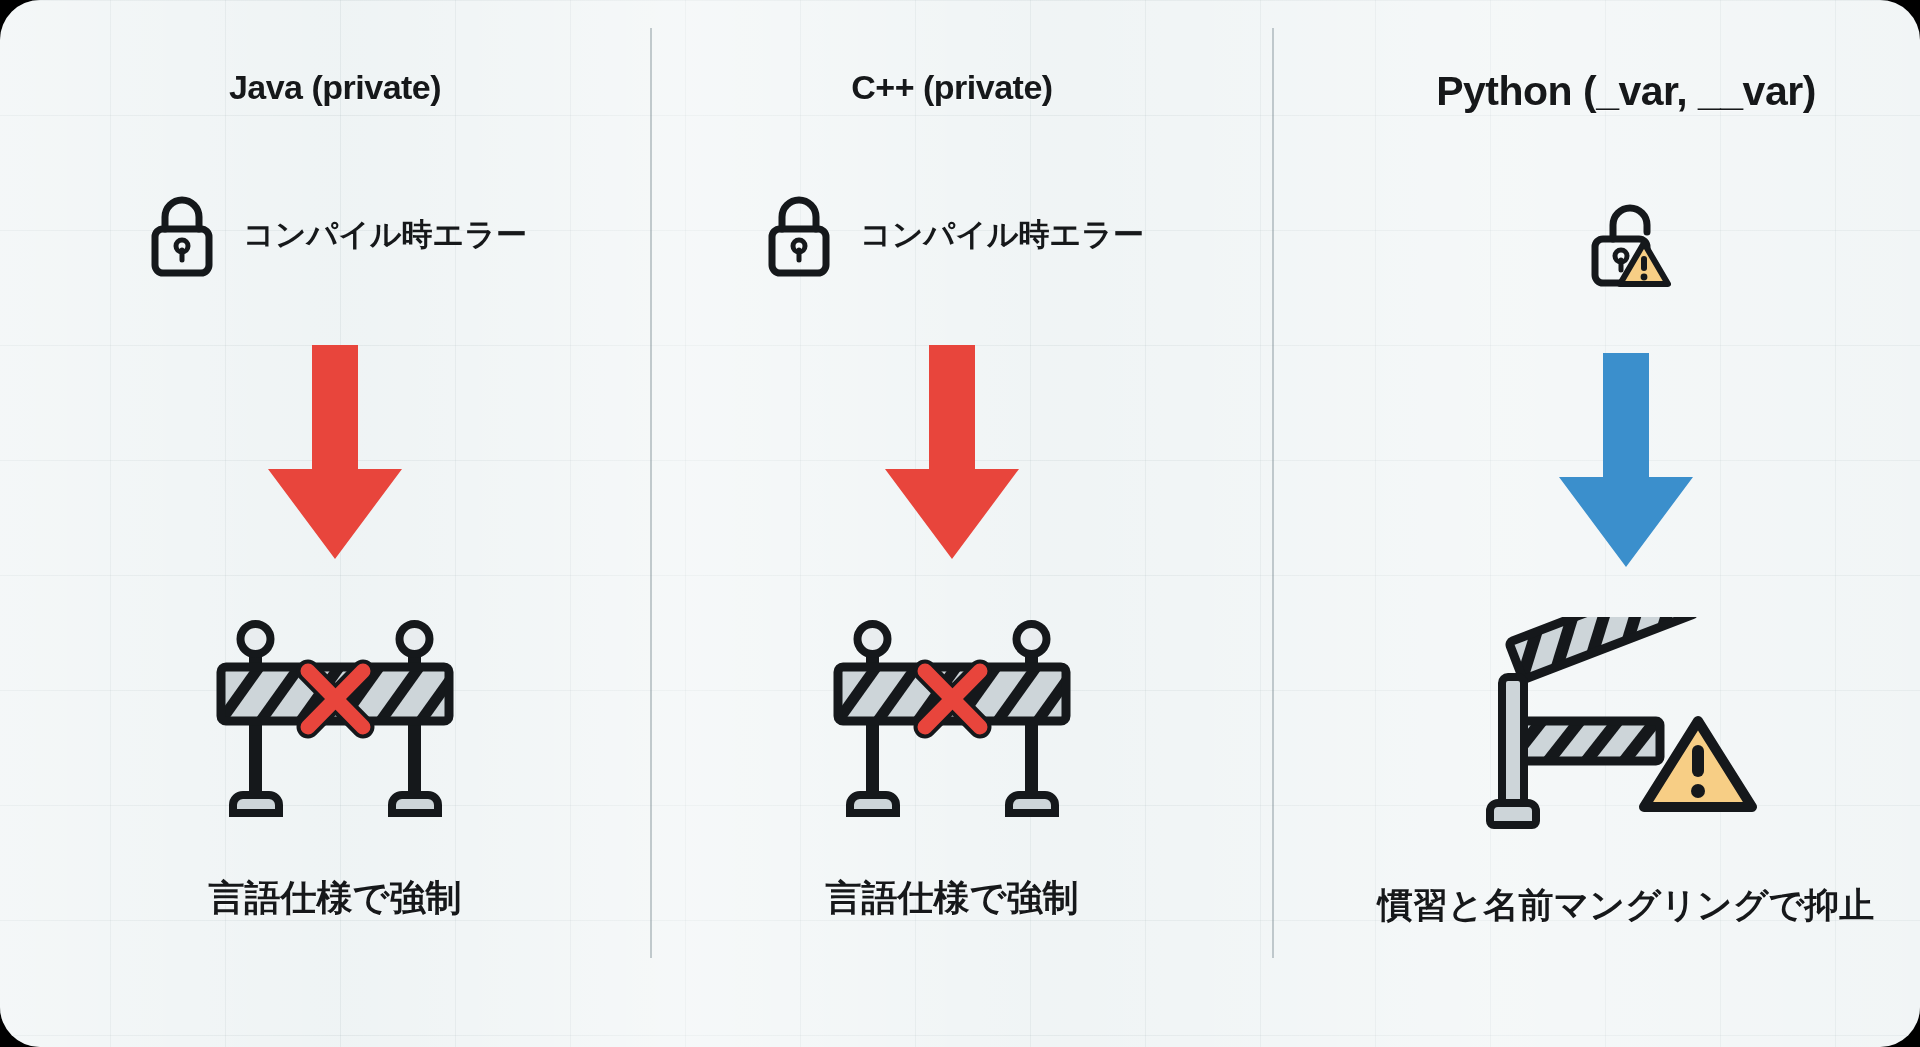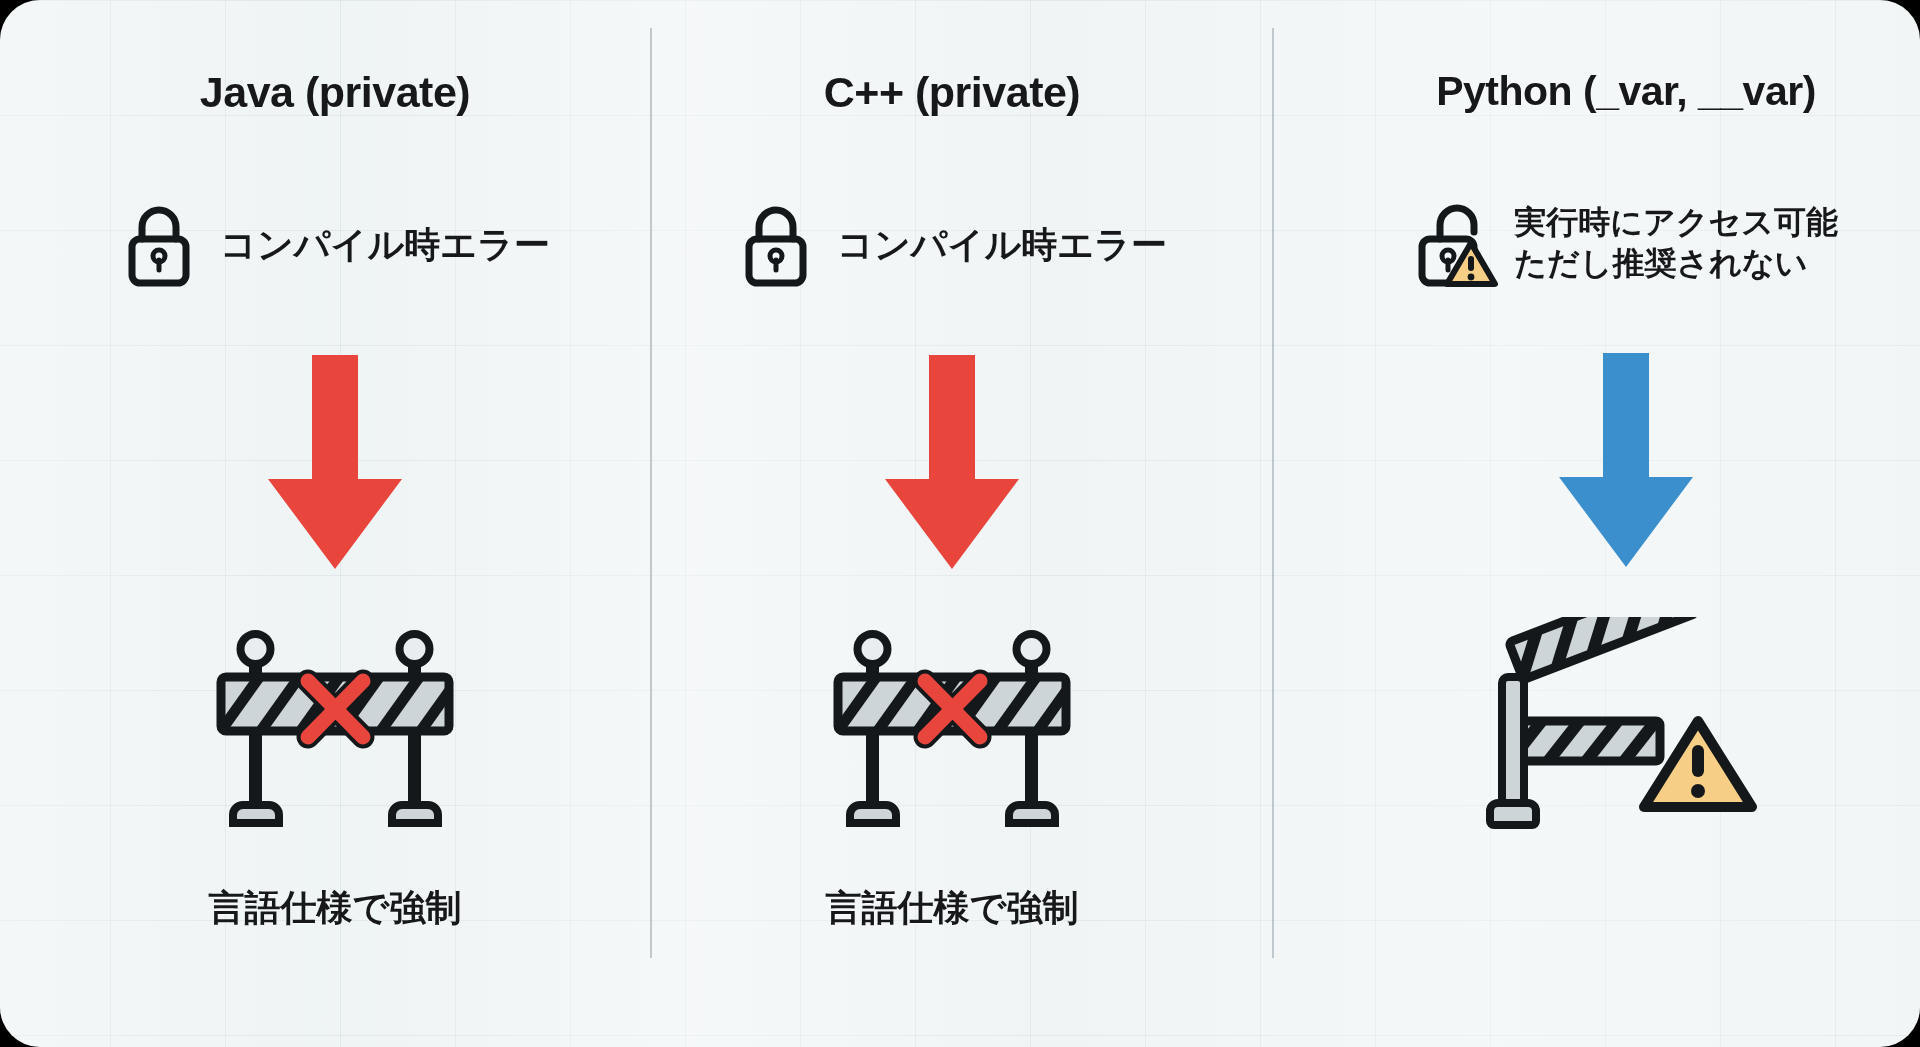--- a/index.html
+++ b/index.html
@@ -69,21 +69,21 @@
     display: flex;
     flex-direction: column;
     align-items: center;
   }
   #column-java   { left: 20px;   width: 630px; }
   #column-cpp    { left: 642px;  width: 620px; }
   #column-python { left: 1311px; width: 630px; }
 
   .col-title {
     margin-top: 68px;
-    font-size: 43px;
+    font-size: 34px;
     font-weight: bold;
     color: #16181a;
     letter-spacing: -0.5px;
     white-space: nowrap;
     text-shadow: 0 1px 1px rgba(255,255,255,0.7);
   }
   #column-python .col-title { font-size: 41px; }
 
   
   .status-row {
@@ -98,21 +98,21 @@
     height: 88px;
     flex: 0 0 auto;
   }
   .lock-wrap svg { display: block; }
   .mini-warn {
     position: absolute;
     left: 30px;
     top: 40px;
   }
   .status-text {
-    font-size: 36px;
+    font-size: 31px;
     font-weight: bold;
     color: #16181a;
     line-height: 1.28;
     white-space: nowrap;
   }
   #column-python .status-text { font-size: 32px; }
 
   
   .arrow {
     margin-top: 58px;
@@ -280,24 +280,20 @@
           <path d="M34 61 V71" stroke="#15181b" stroke-width="5" stroke-linecap="round"></path>
         </svg>
         <span class="mini-warn">
           <svg width="54" height="50" viewBox="0 0 54 50">
             <path d="M27 4 L51 45 H3 Z" fill="#F7CE85" stroke="#15181b" stroke-width="6" stroke-linejoin="round"></path>
             <rect x="24" y="17" width="6" height="15" rx="3" fill="#15181b"></rect>
             <circle cx="27" cy="38" r="3.4" fill="#15181b"></circle>
           </svg>
         </span>
       </div>
-      <div class="status-text">
-        <div>実行時にアクセス可能</div>
-        <div>ただし推奨されない</div>
-      </div>
     </div>
 
     <div class="arrow">
       <svg width="150" height="230" viewBox="0 0 150 230">
         <polygon points="52,8 98,8 98,132 142,132 75,222 8,132 52,132" fill="#3B8FCC"></polygon>
       </svg>
     </div>
 
     <div class="barrier">
       <svg width="300" height="215" viewBox="0 0 300 215">
@@ -343,15 +339,16 @@
 
         <rect x="26" y="60" width="22" height="134" rx="6" fill="#cdd5d9" stroke="#15181b" stroke-width="8"></rect>
         <path d="M14 194 a8 8 0 0 1 8-8 h30 a8 8 0 0 1 8 8 v10 a4 4 0 0 1 -4 4 H18 a4 4 0 0 1 -4 -4 Z" fill="#cdd5d9" stroke="#15181b" stroke-width="8"></path>
 
         <path d="M222 104 L276 190 H168 Z" fill="#F7CE85" stroke="#15181b" stroke-width="10" stroke-linejoin="round"></path>
         <rect x="216" y="128" width="12" height="32" rx="6" fill="#15181b"></rect>
         <circle cx="222" cy="174" r="7" fill="#15181b"></circle>
       </svg>
     </div>
 
+    <div class="caption">慣習と名前マングリングで抑止</div>
   </div>
 
 </div>
 
 </body></html>

